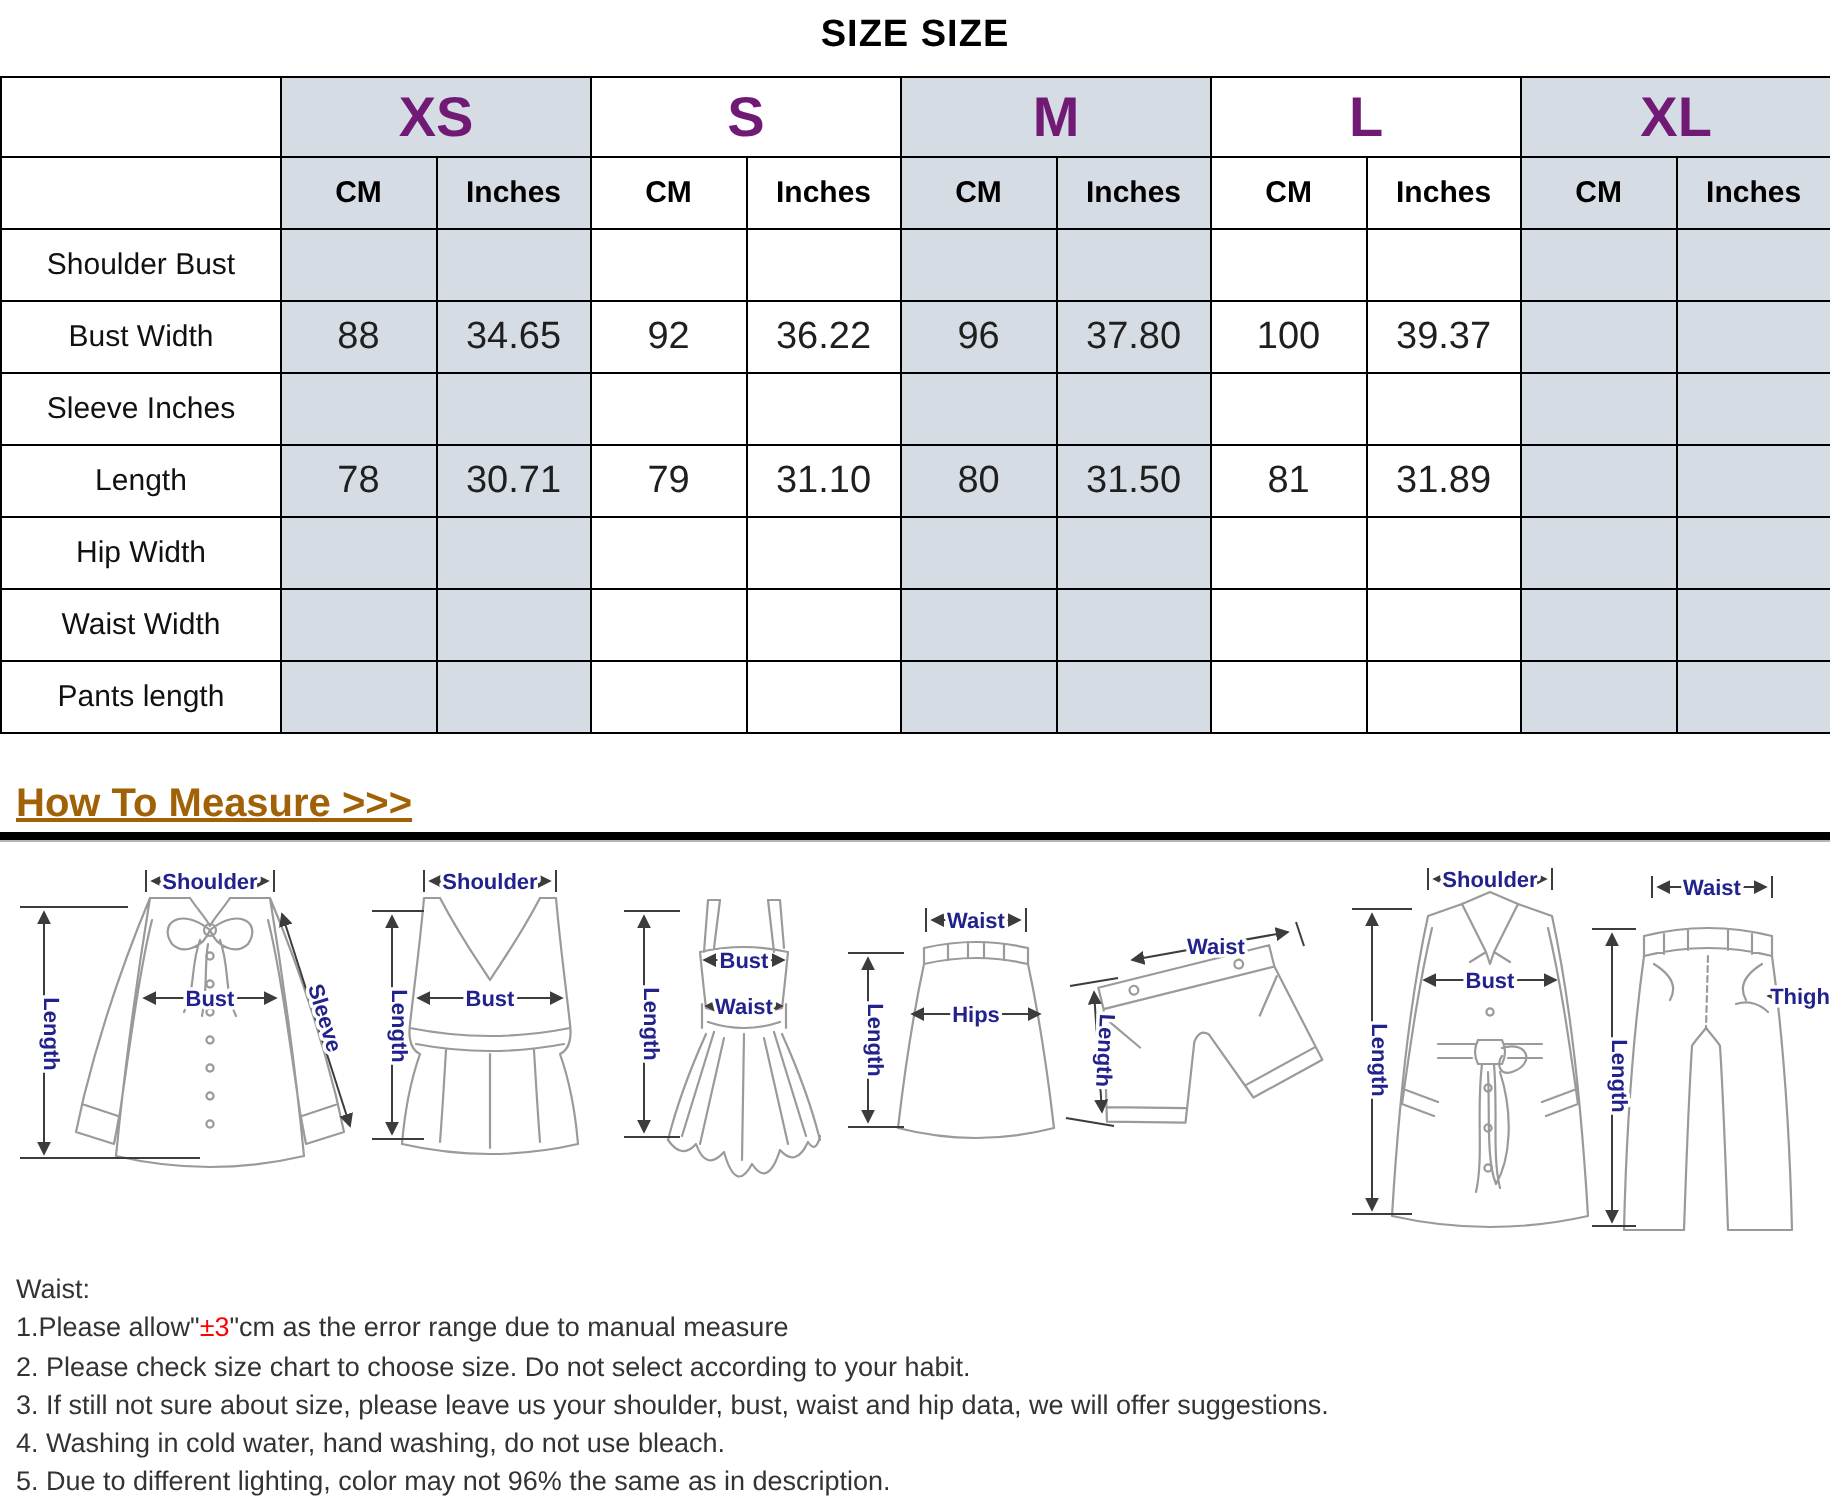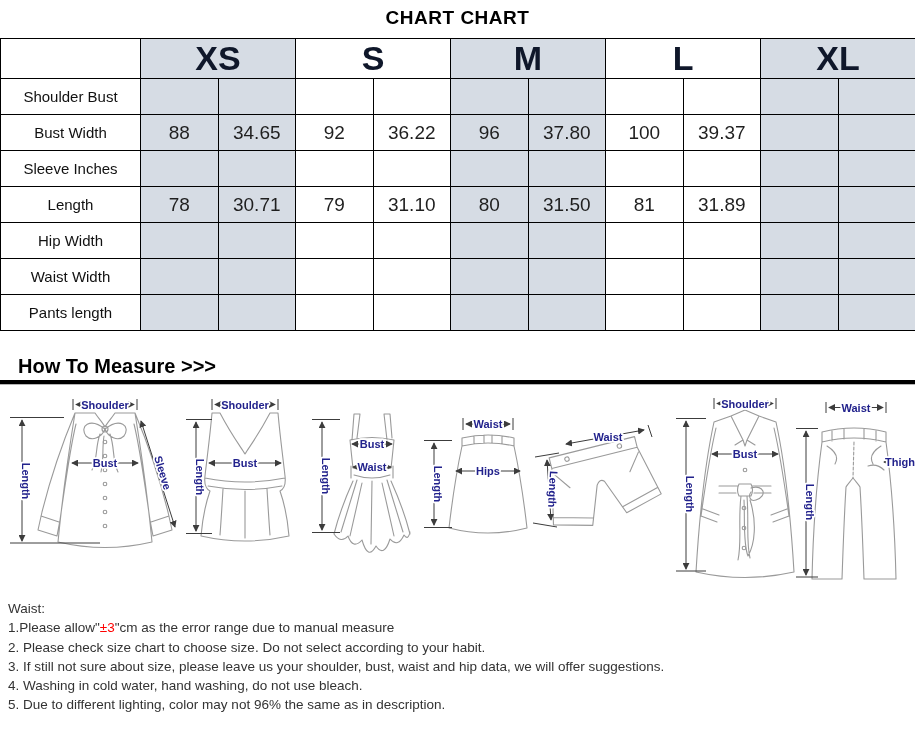--- a/index.html
+++ b/index.html
@@ -7,44 +7,44 @@
        font-family:"Liberation Sans",sans-serif;overflow:hidden;position:relative;}
 
   .title{height:38px;line-height:36px;text-align:center;
          font-size:19px;font-weight:bold;letter-spacing:.5px;}
 
   table.size-chart{border-collapse:collapse;table-layout:fixed;width:915px;}
   table.size-chart td{border:1px solid #000;text-align:center;vertical-align:middle;
          padding:0;overflow:hidden;white-space:nowrap;}
   td.g{background:#d6dce4;}
   tr.r-size td{height:39px;}
-  td.size-cell{font-size:34px;font-weight:bold;color:#0f172a;}
+  td.size-cell{font-size:28px;font-weight:bold;color:#701a75;}
   tr.r-unit td{height:35px;font-size:15px;font-weight:bold;}
   tbody.tb td{height:35px;}
   td.row-label{font-size:15px;color:#111;}
   td.val{font-size:19px;color:#1f1f1f;}
 
-  .htm-heading{margin:24px 0 0 18px;font-size:20px;font-weight:bold;
-               color:#000000;letter-spacing:0px;line-height:22px;}
+  .htm-heading{margin:24px 0 0 8px;font-size:20px;font-weight:bold;
+               color:#a16207;letter-spacing:0px;line-height:22px;text-decoration:underline;}
   .rule{margin-top:3px;height:4px;background:#000;border-bottom:1px solid #b5b5b5;}
 
   svg.measure{display:block;margin-top:1px;}
   .ol{fill:none;stroke:#9a9a9a;stroke-width:1.1;stroke-linejoin:round;stroke-linecap:round;}
   .dm{fill:none;stroke:#3c3c3c;stroke-width:1;}
   .dsh{stroke-dasharray:3,2;}
   .dl{font-family:"Liberation Sans",sans-serif;font-size:11px;font-weight:bold;fill:#22228c;
       paint-order:stroke;stroke:#fff;stroke-width:3.5px;stroke-linejoin:round;}
 
   .notes{margin:3px 0 0 8px;font-size:13.5px;line-height:19.3px;color:#333;}
   .red{color:#ff0000;}
 </style>
 </head>
 <body>
 
-<div class="title">CHART CHART</div>
+<div class="title">SIZE SIZE</div>
 
 <table class="size-chart">
   <colgroup>
     <col style="width:140px">
     <col style="width:77.5px">
       <col style="width:77.5px">
       <col style="width:77.5px">
       <col style="width:77.5px">
     <col style="width:77.5px">
       <col style="width:77.5px">
@@ -54,20 +54,33 @@
       <col style="width:77.5px">
   </colgroup>
   <thead>
     <tr class="r-size">
       <td></td>
       <td class="size-cell g" colspan="2">XS</td>
       <td class="size-cell" colspan="2">S</td>
       <td class="size-cell g" colspan="2">M</td>
       <td class="size-cell" colspan="2">L</td>
       <td class="size-cell g" colspan="2">XL</td>
+    </tr>
+    <tr class="r-unit">
+      <td></td>
+      <td class="g">CM</td>
+      <td class="g">Inches</td>
+      <td>CM</td>
+      <td>Inches</td>
+      <td class="g">CM</td>
+      <td class="g">Inches</td>
+      <td>CM</td>
+      <td>Inches</td>
+      <td class="g">CM</td>
+      <td class="g">Inches</td>
     </tr>
   </thead>
   <tbody class="tb">
     <tr>
       <td class="row-label">Shoulder Bust</td>
       <td class="val g"></td>
       <td class="val g"></td>
       <td class="val"></td>
       <td class="val"></td>
       <td class="val g"></td>

